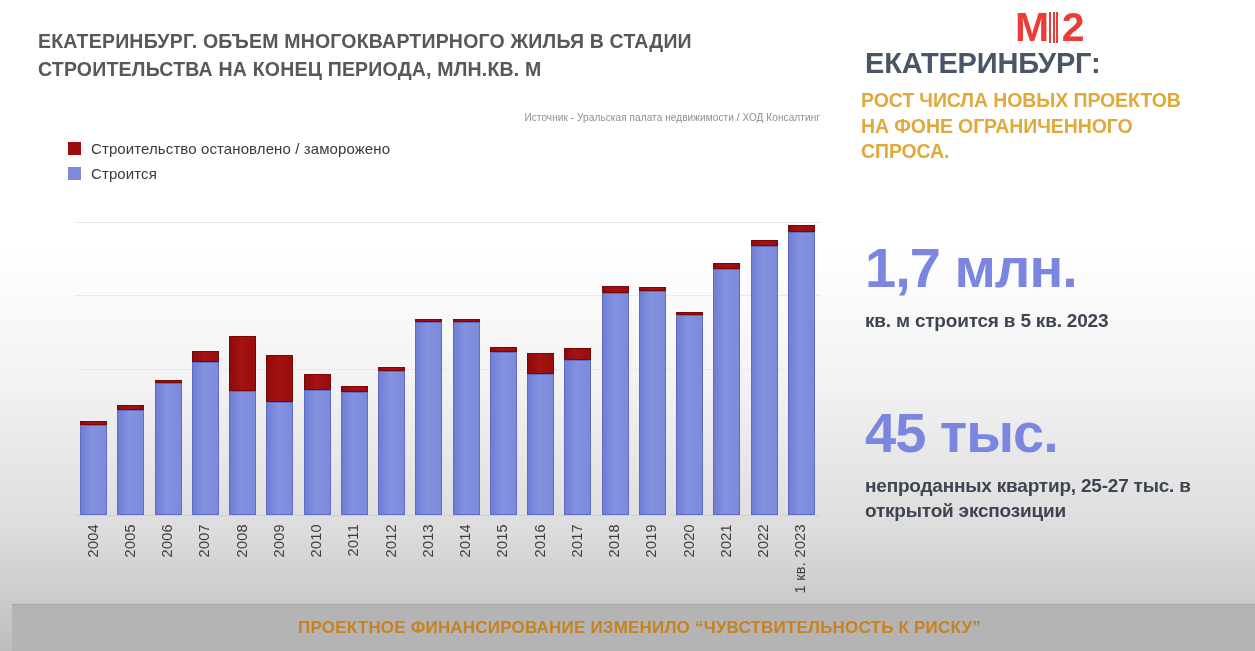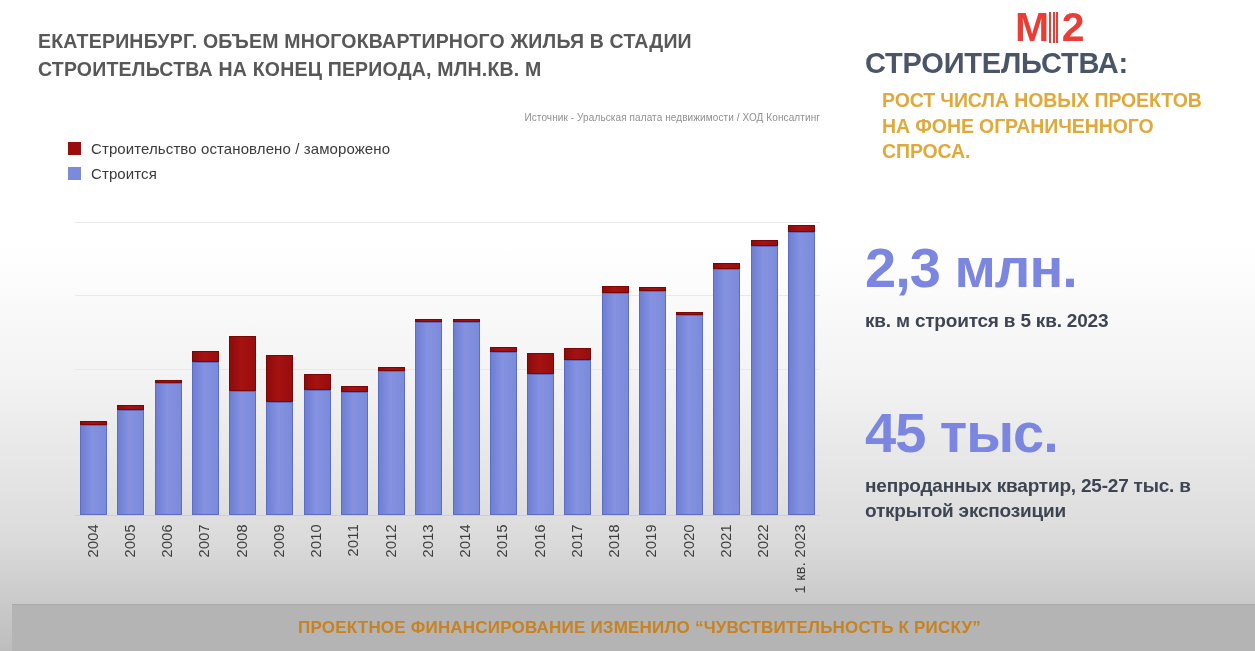--- a/index.html
+++ b/index.html
@@ -59,21 +59,21 @@
     font-family:"Liberation Sans",sans-serif;letter-spacing:-1px;
   }
   .logo-bars{display:flex;align-items:flex-end;height:31px;margin:0 2px 3px 1px;}
   .logo-bars i{display:block;width:2px;height:31px;background:#ea3d36;margin-right:1.5px;}
 
   #headline{
     position:absolute;left:10px;top:48px;width:380px;
     font-size:29px;font-weight:700;color:#4a5568;letter-spacing:-.2px;line-height:1.05;
   }
   #subhead{
-    position:absolute;left:27px;top:88px;width:330px;
+    position:absolute;left:6px;top:88px;width:330px;
     font-size:19.5px;font-weight:700;color:#e0a93c;line-height:1.32;letter-spacing:-.1px;
   }
 
   .stat-block{position:absolute;left:10px;width:390px;}
   .stat-value{
     font-size:56px;font-weight:700;color:#7b86e0;line-height:1;letter-spacing:-1px;
   }
   .stat-caption{
     font-size:19px;font-weight:700;color:#3d4452;line-height:1.32;margin-top:12px;letter-spacing:-.2px;
   }
@@ -227,25 +227,25 @@
     <div id="logo">
       <span class="logo-m">M</span>
       <span class="logo-bars">
           <i></i>
           <i></i>
           <i></i>
         </span>
       <span class="logo-2">2</span>
     </div>
 
-    <div id="headline">СТРОИТЕЛЬСТВА:</div>
+    <div id="headline">ЕКАТЕРИНБУРГ:</div>
     <div id="subhead">РОСТ ЧИСЛА НОВЫХ ПРОЕКТОВ НА ФОНЕ ОГРАНИЧЕННОГО СПРОСА.</div>
 
     <div class="stat-block" id="stat-1">
-      <div class="stat-value">2,3 млн.</div>
+      <div class="stat-value">1,7 млн.</div>
       <div class="stat-caption">кв. м строится в 5 кв. 2023</div>
     </div>
 
     <div class="stat-block" id="stat-2">
       <div class="stat-value">45 тыс.</div>
       <div class="stat-caption">непроданных квартир, 25-27 тыс. в открытой экспозиции</div>
     </div>
 
   </div>
 

